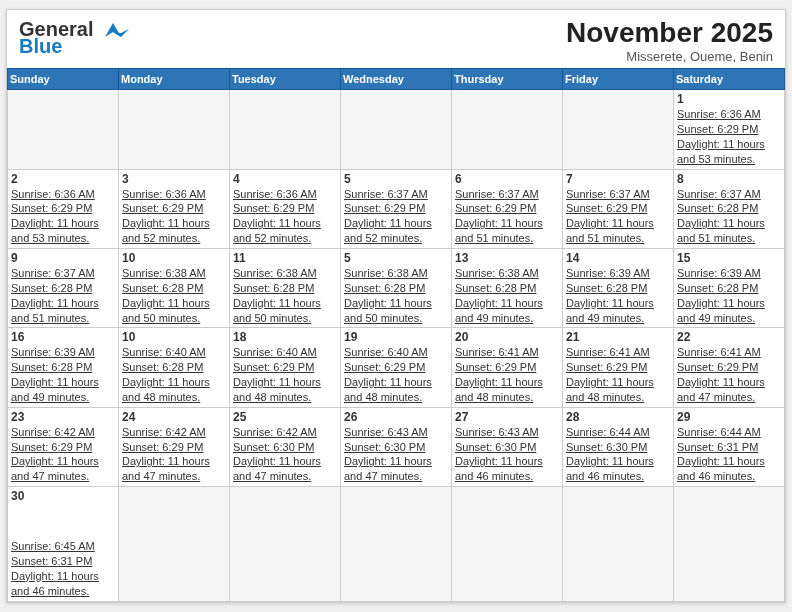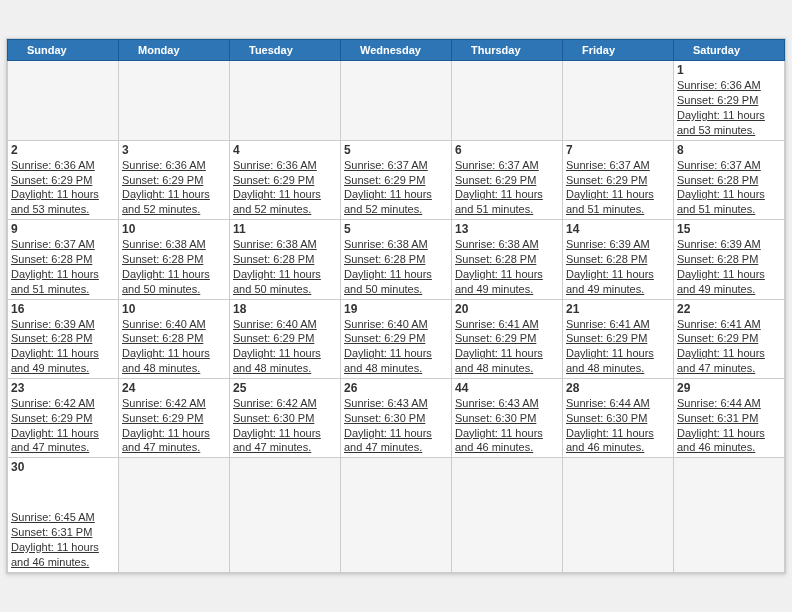--- a/index.html
+++ b/index.html
@@ -51,21 +51,21 @@
     }
     .calendar-grid {
       width: 100%;
       border-collapse: collapse;
     }
     .calendar-grid th {
       background: #2e75b6;
       color: white;
       font-size: 11px;
       font-weight: bold;
-      padding: 4px 19px;
+      padding: 4px 2px;
       text-align: left;
       border: 1px solid #1a5a96;
     }
     .calendar-grid td {
       border: 1px solid #ccc;
       vertical-align: top;
       padding: 2px 3px;
       width: calc(100% / 7);
       min-height: 70px;
       height: 72px;
@@ -90,20 +90,36 @@
       text-decoration: underline;
     }
     .last-row td {
       height: 56px;
     }
   </style>
 </head>
 <body>
 
 <div class="calendar-container">
+  <div class="calendar-header">
+    <div class="logo-area">
+      <div class="logo-row">
+        <span style="font-size:20px;font-weight:bold;color:#333;">General</span>
+        <svg width="32" height="22" viewBox="0 0 32 22">
+          <polygon points="8,18 16,4 24,18 16,13" fill="#1a7abf"></polygon>
+          <polygon points="16,13 24,18 32,10 24,14" fill="#1a7abf"></polygon>
+        </svg>
+      </div>
+      <span style="font-size:20px;font-weight:bold;color:#1a7abf;margin-top:-6px;">Blue</span>
+    </div>
+    <div class="title-area">
+      <div class="month-title">November 2025</div>
+      <div class="subtitle">Misserete, Oueme, Benin</div>
+    </div>
+  </div>
 
   <table class="calendar-grid">
     <thead>
       <tr>
       <th>Sunday</th>
           <th>Monday</th>
           <th>Tuesday</th>
           <th>Wednesday</th>
           <th>Thursday</th>
           <th>Friday</th>
@@ -302,21 +318,21 @@
 and 47 minutes.</div>
           </td>
           <td>
             <span class="day-number">26</span>
             <div class="day-info" style="white-space: pre-line;">Sunrise: 6:43 AM
 Sunset: 6:30 PM
 Daylight: 11 hours
 and 47 minutes.</div>
           </td>
           <td>
-            <span class="day-number">44</span>
+            <span class="day-number">27</span>
             <div class="day-info" style="white-space: pre-line;">Sunrise: 6:43 AM
 Sunset: 6:30 PM
 Daylight: 11 hours
 and 46 minutes.</div>
           </td>
           <td>
             <span class="day-number">28</span>
             <div class="day-info" style="white-space: pre-line;">Sunrise: 6:44 AM
 Sunset: 6:30 PM
 Daylight: 11 hours

